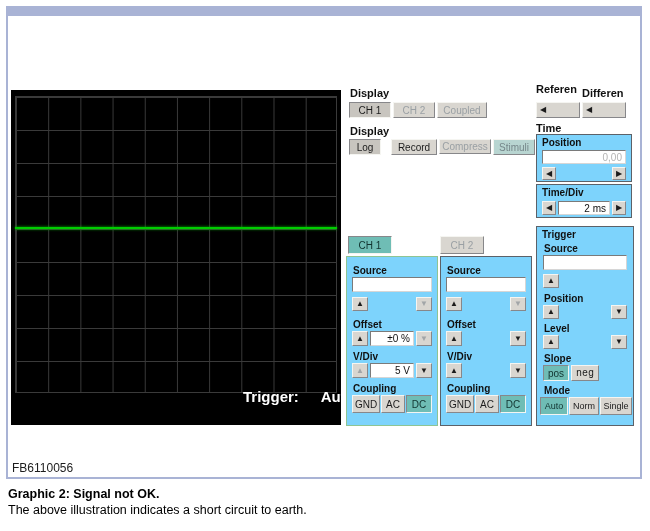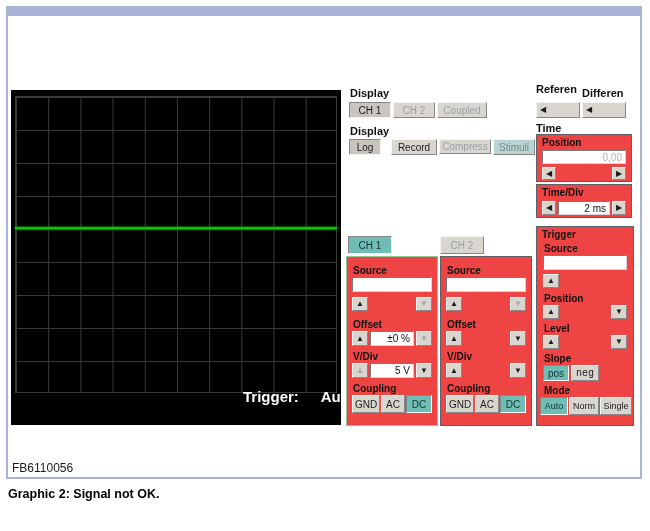--- a/index.html
+++ b/index.html
@@ -11,21 +11,21 @@
   .slbl { font-size:10px; font-weight:bold; color:#101010; white-space:nowrap; }
   .btn { display:flex; align-items:center; justify-content:center; font-size:10px; color:#1c1c1c;
          background:#d9d6d0; border:1px solid; border-color:#f5f5f1 #87878a #87878a #f5f5f1; cursor:default; }
   .btn.pressed { background:#c8c5bf; border-color:#87878a #f5f5f1 #f5f5f1 #87878a; }
   .btn.dim { color:#9aa0a4; }
   .btn.teal { background:#6fbdb5; border-color:#87878a #f5f5f1 #f5f5f1 #87878a; color:#11332f; }
   .btn.teal2 { background:#b8d5d1; color:#76878a; }
   .btn.left { justify-content:flex-start; padding-left:3px; }
   .ab { font-size:8px; line-height:1; }
   .ab.gray { color:#a2a6a8; }
-  .gbox { border:1px solid #5c6168; background:#ef4444; }
+  .gbox { border:1px solid #5c6168; background:#7dd3fc; }
   .gbox.green { border-color:#8fc493; }
   .field { background:#fff; border:1px solid; border-color:#7a7a7a #d6d6d6 #d6d6d6 #7a7a7a;
            font-size:10px; color:#101010; display:flex; align-items:center; justify-content:flex-end; padding:0 3px; }
   .field.dim { color:#b4b4b4; }
   .scope { background:#000; }
   .grid { border:1px solid #3a3a3a;
           background-image:linear-gradient(to right,#3a3a3a 1px,transparent 1px),
                            linear-gradient(to bottom,#3a3a3a 1px,transparent 1px);
           background-size:32.2px 33px; }
   .trace { background:#00cc00; box-shadow:0 0 3px #00cc00; }
@@ -196,14 +196,15 @@
 
     <div class="abs slbl" style="left:6px; top:126px;">Coupling</div>
     <div class="abs btn" style="left:5px; top:138px; width:28px; height:18px;">GND</div>
     <div class="abs btn" style="left:34px; top:138px; width:24px; height:18px;">AC</div>
     <div class="abs btn teal" style="left:59px; top:138px; width:26px; height:18px;">DC</div>
   </div>
 
   <div class="abs figid" style="left:12px; top:461px;">FB6110056</div>
 
   <div class="abs cap1" style="left:8px; top:487px;">Graphic 2: Signal not OK.</div>
+  <div class="abs cap2" style="left:8px; top:503px;">The above illustration indicates a short circuit to earth.</div>
 
 </div>
 
 </body></html>

